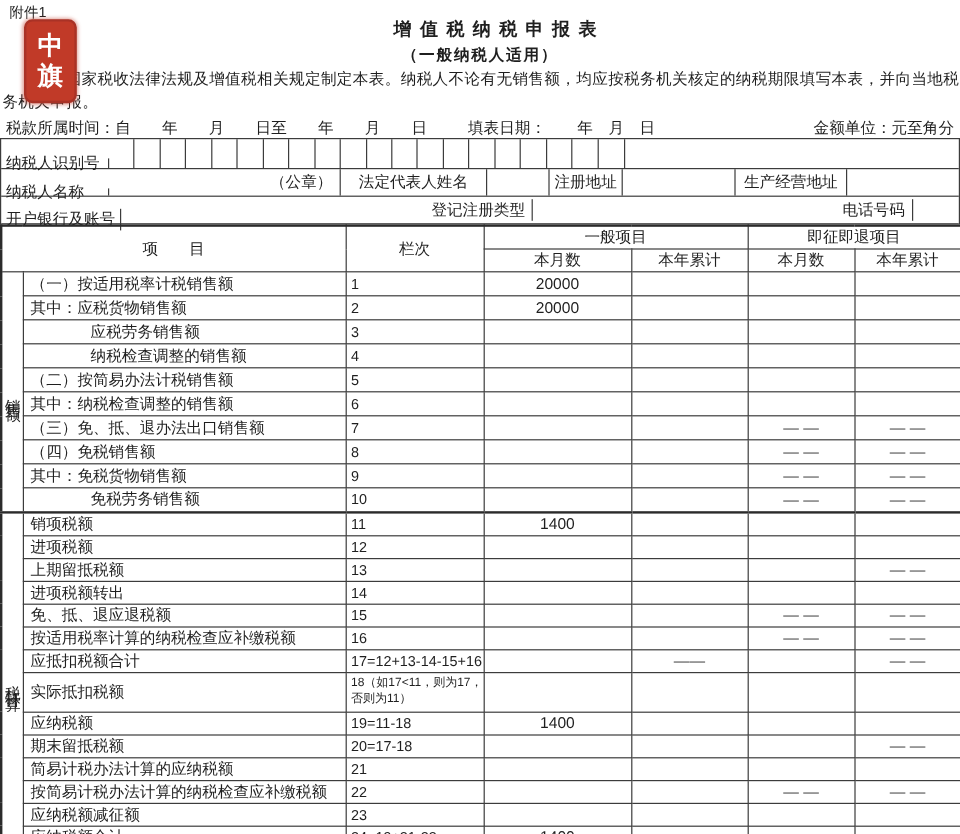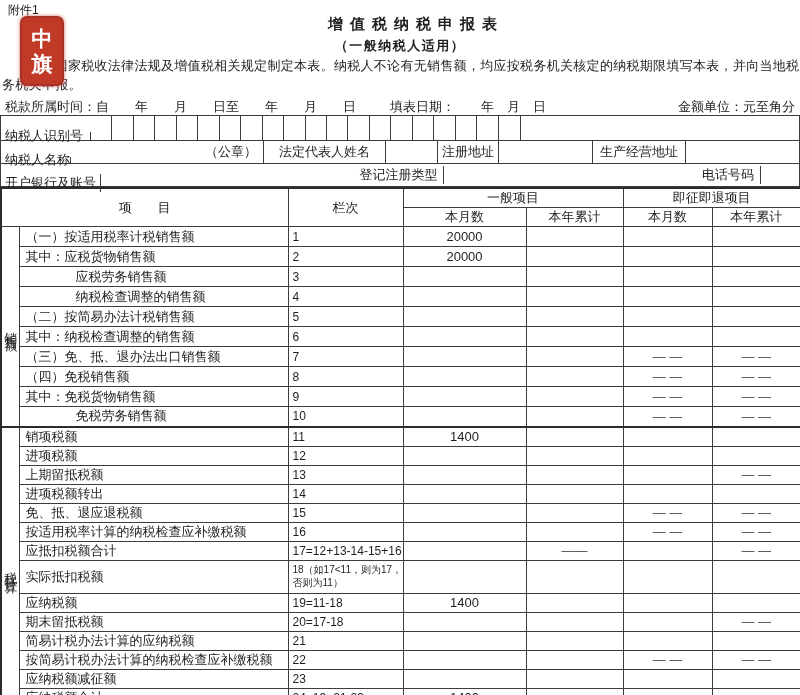--- a/index.html
+++ b/index.html
@@ -101,21 +101,21 @@
           <div class="idbox"></div>
           <div class="idbox"></div>
           <div class="idbox"></div>
           <div class="idbox"></div>
           <div class="idbox"></div>
           <div class="idbox" style="border-right: none;"></div>
         </div>
       <div class="cell fill"></div>
     </div>
     <div class="info-row r2">
-      <div class="cell lbl" style="width:70px">纳税人名称</div>
+      <div class="cell lbl" style="width:90px">纳税人名称</div>
       <div class="cell seal-cell" style="width:193px">
           <span>（公章）</span>
         </div>
       <div class="cell lbl-c" style="width:122px">法定代表人姓名</div>
       <div class="cell" style="width:52px"></div>
       <div class="cell lbl-c" style="width:61px">注册地址</div>
       <div class="cell" style="width:94px"></div>
       <div class="cell lbl-c" style="width:93px">生产经营地址</div>
       <div class="cell fill"></div>
     </div>

